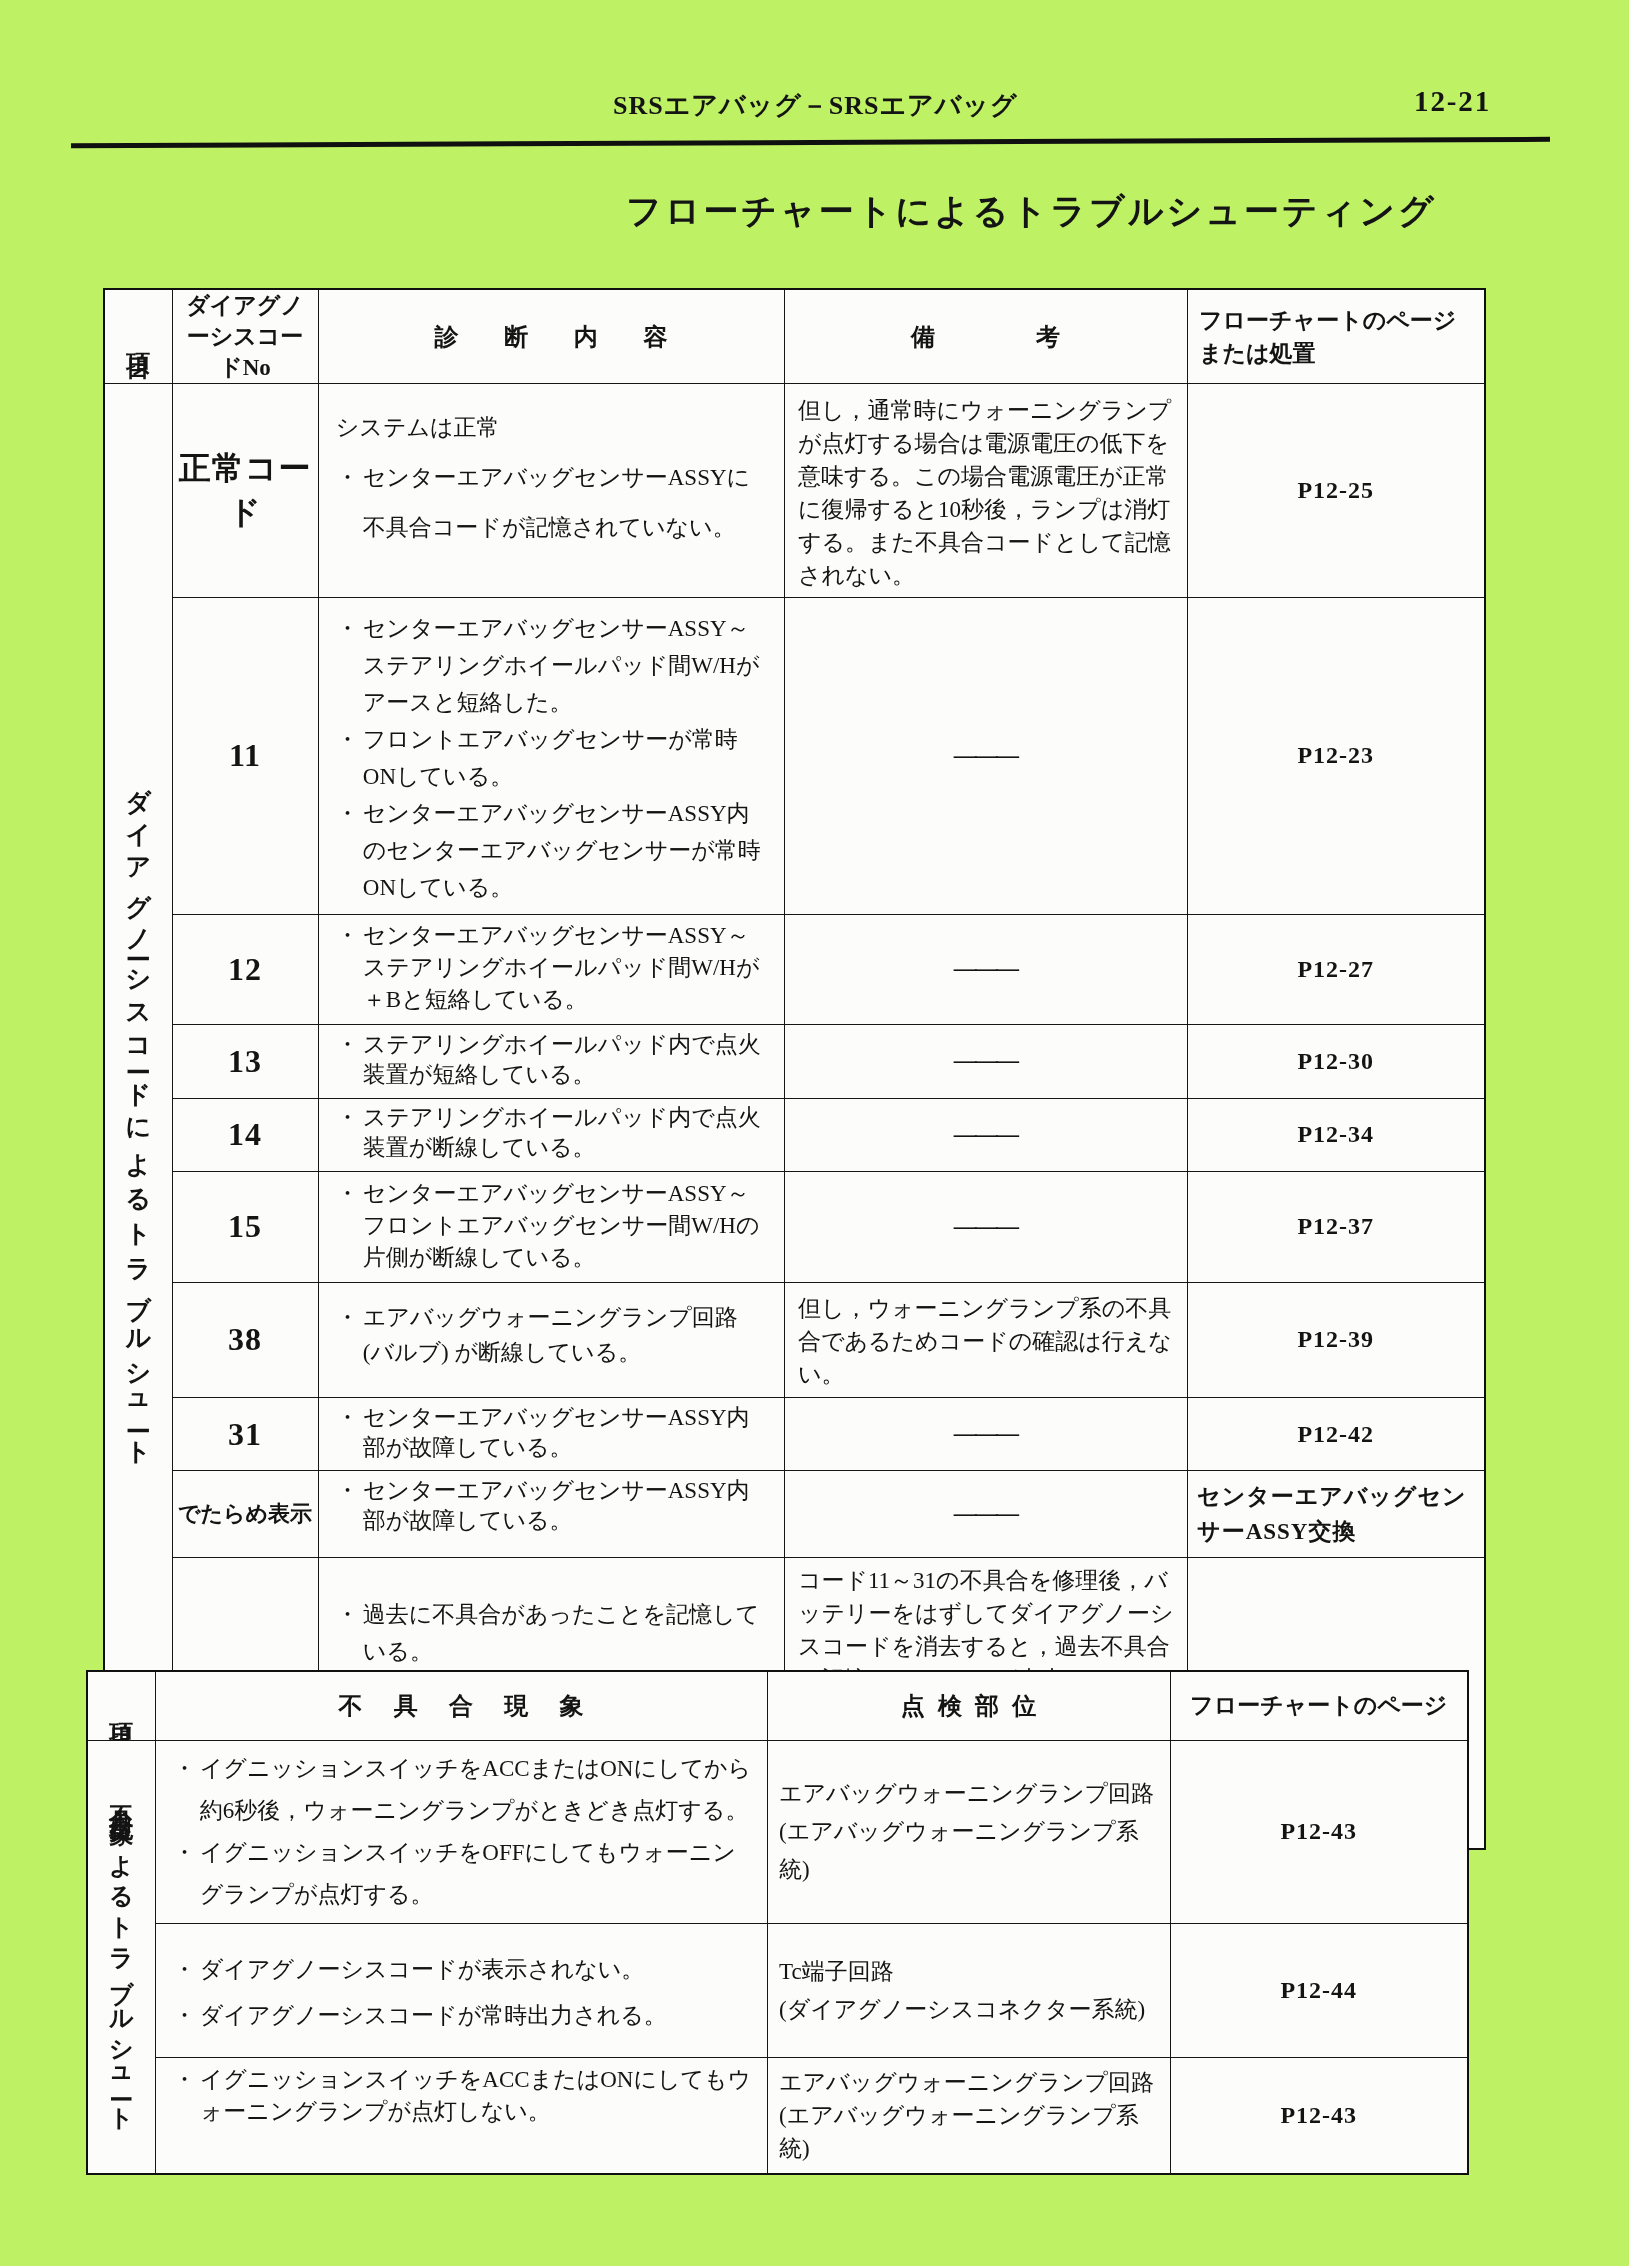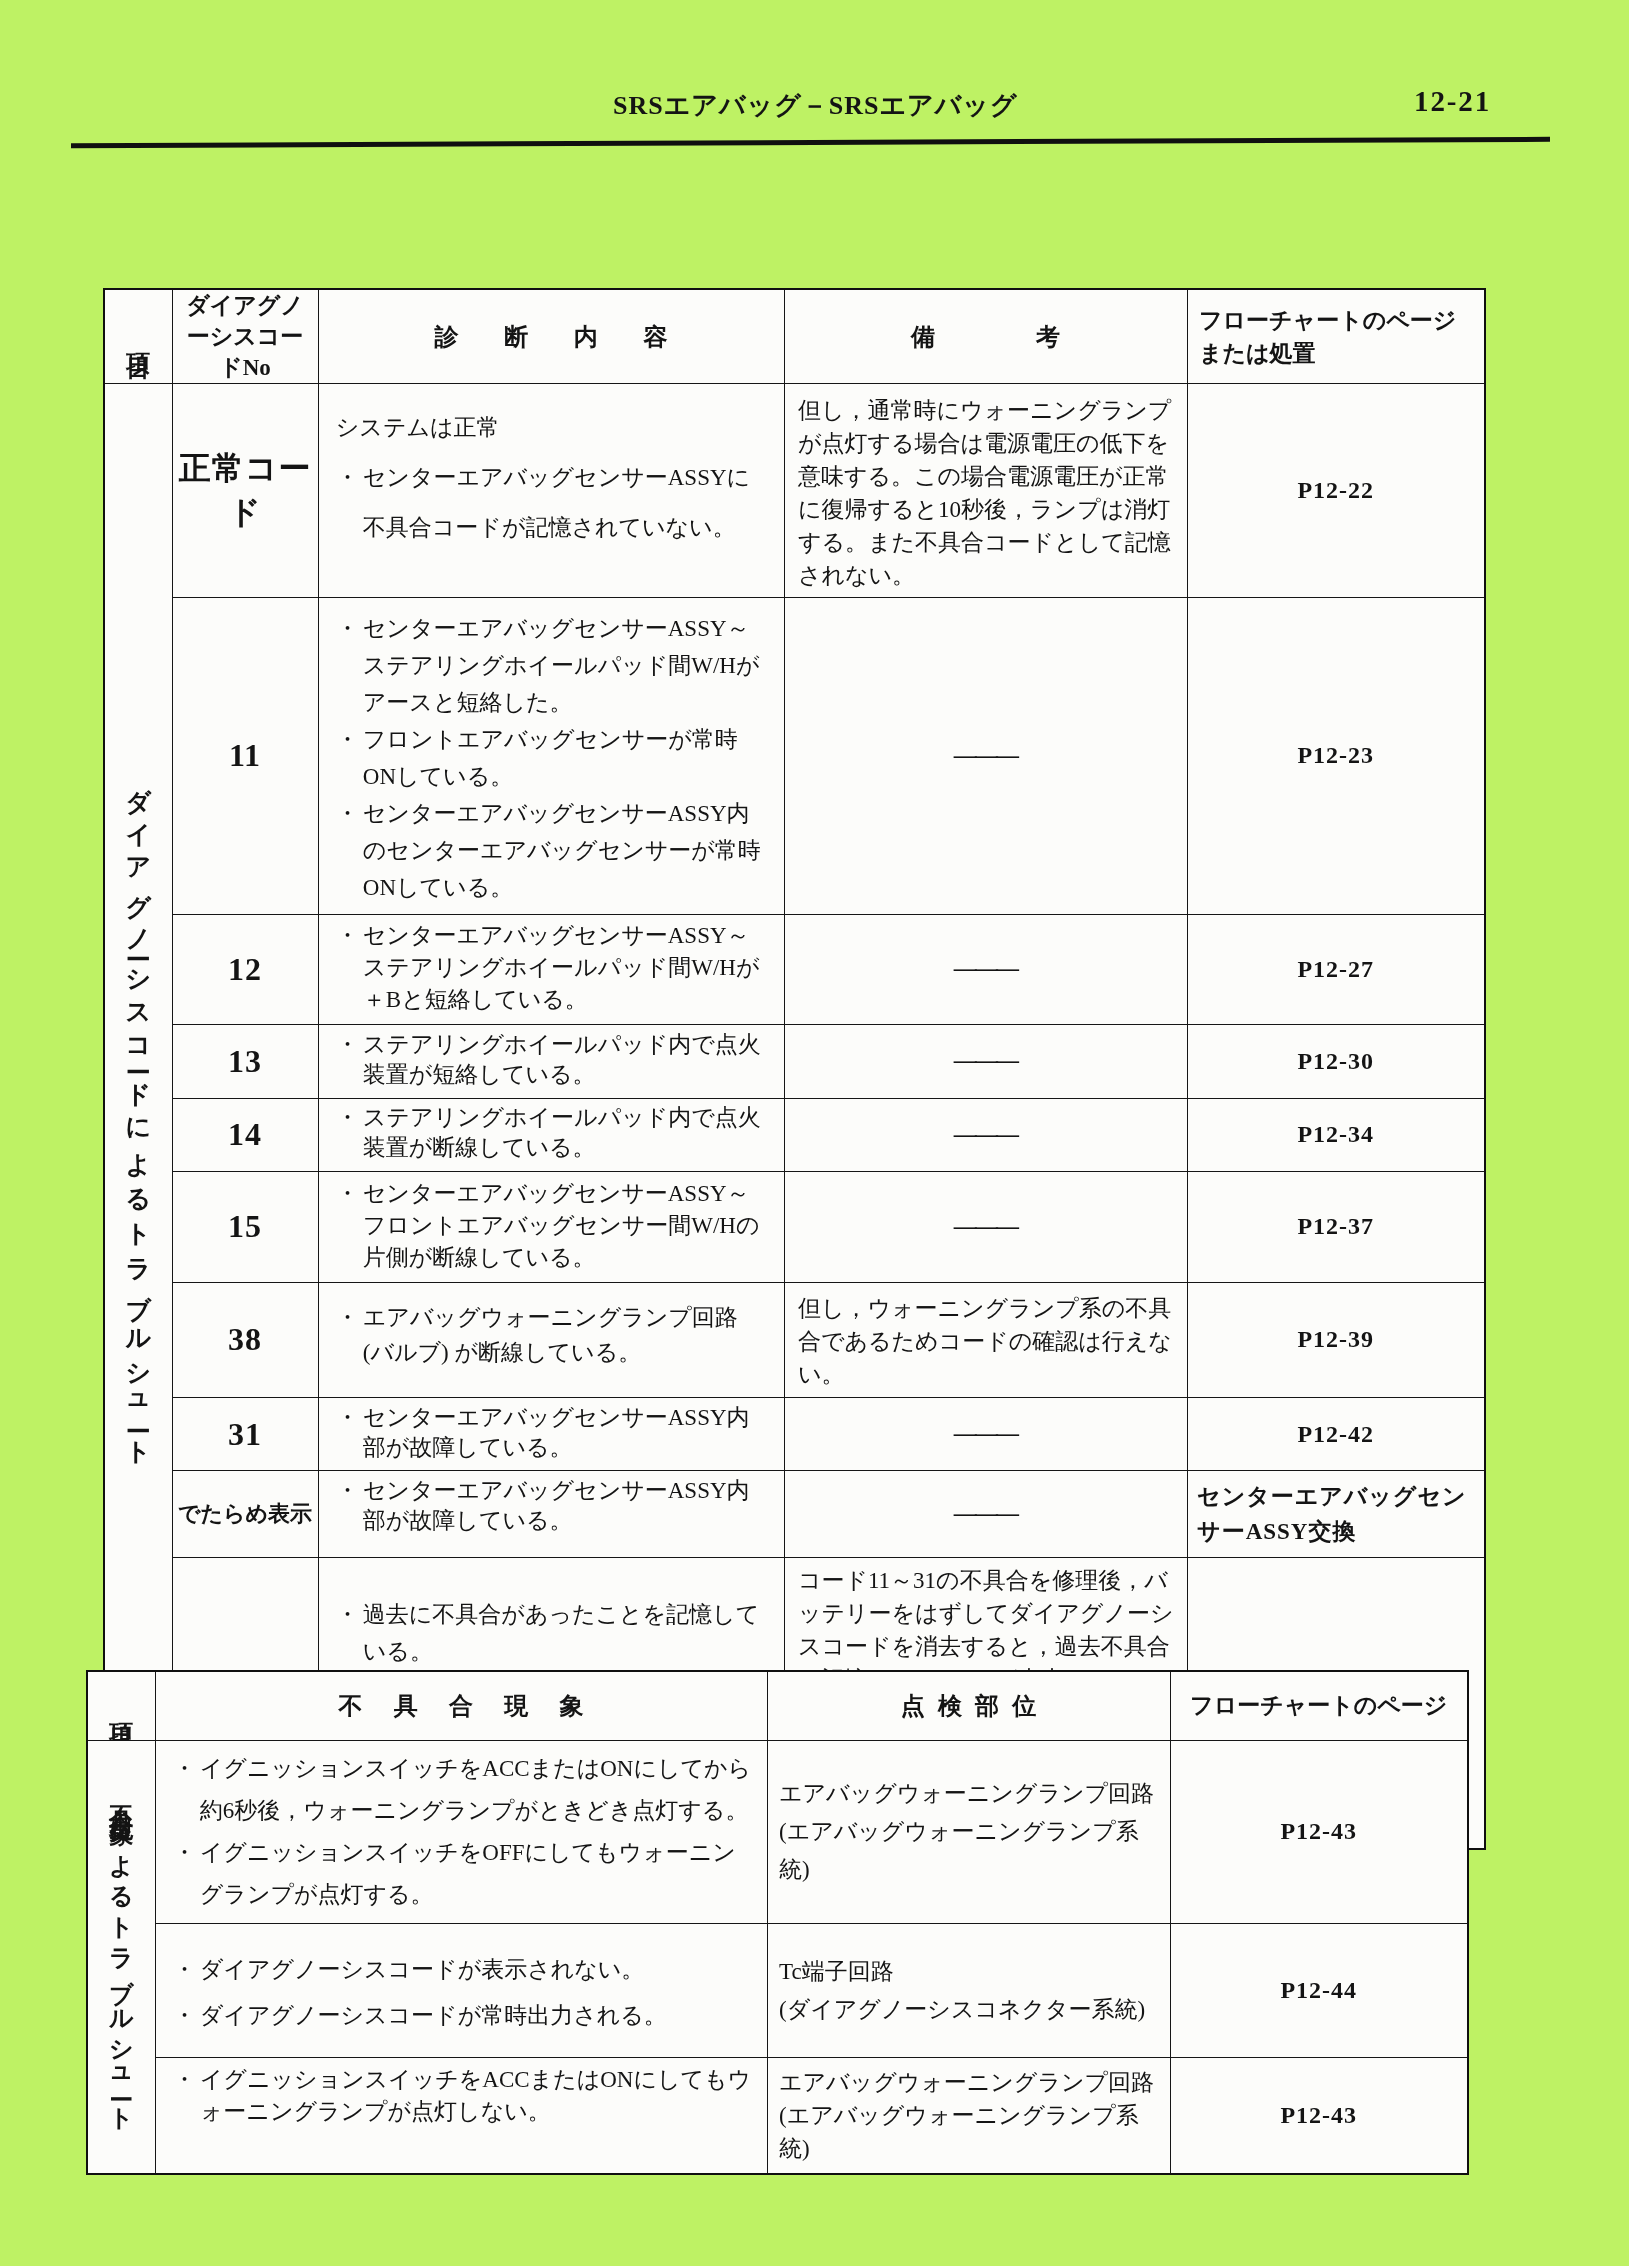--- a/index.html
+++ b/index.html
@@ -57,20 +57,21 @@
   .insp-cell { vertical-align:middle; padding:7.7px 11.5px; font-size:23px; line-height:38px; }
 </style>
 </head>
 <body>
 
 <div class="page">
 
   <div class="sec-header">SRSエアバッグ－SRSエアバッグ</div>
   <div class="page-num">12-21</div>
   <div class="rule"></div>
+  <div class="doc-title">フローチャートによるトラブルシューティング</div>
 
   <table class="t1">
     <colgroup>
       <col style="width:68px">
         <col style="width:146px">
         <col style="width:466px">
         <col style="width:403px">
         <col style="width:298px">
     </colgroup>
     <tbody>
@@ -83,21 +84,21 @@
     </tr>
 
     <tr style="height:163px">
       <td class="vcell" rowspan="10"><span class="vert side-label">ダイアグノーシスコードによるトラブルシュート</span></td>
       <td class="code-cell">正常コード</td>
       <td class="diag-cell loose">
         <div class="intro">システムは正常</div>
         <div class="bullet">センターエアバッグセンサーASSYに不具合コードが記憶されていない。</div>
       </td>
       <td class="rem-cell">但し，通常時にウォーニングランプが点灯する場合は電源電圧の低下を意味する。この場合電源電圧が正常に復帰すると10秒後，ランプは消灯する。また不具合コードとして記憶されない。</td>
-      <td class="page-cell">P12-22</td>
+      <td class="page-cell">P12-25</td>
     </tr>
 
     <tr style="height:279px">
       <td class="code-cell">11</td>
       <td class="diag-cell" style="line-height:37px;">
         <div class="bullet">センターエアバッグセンサーASSY～ステアリングホイールパッド間W/Hがアースと短絡した。</div>
         <div class="bullet">フロントエアバッグセンサーが常時ONしている。</div>
         <div class="bullet">センターエアバッグセンサーASSY内のセンターエアバッグセンサーが常時ONしている。</div>
       </td>
       <td class="dash-cell">———</td>

